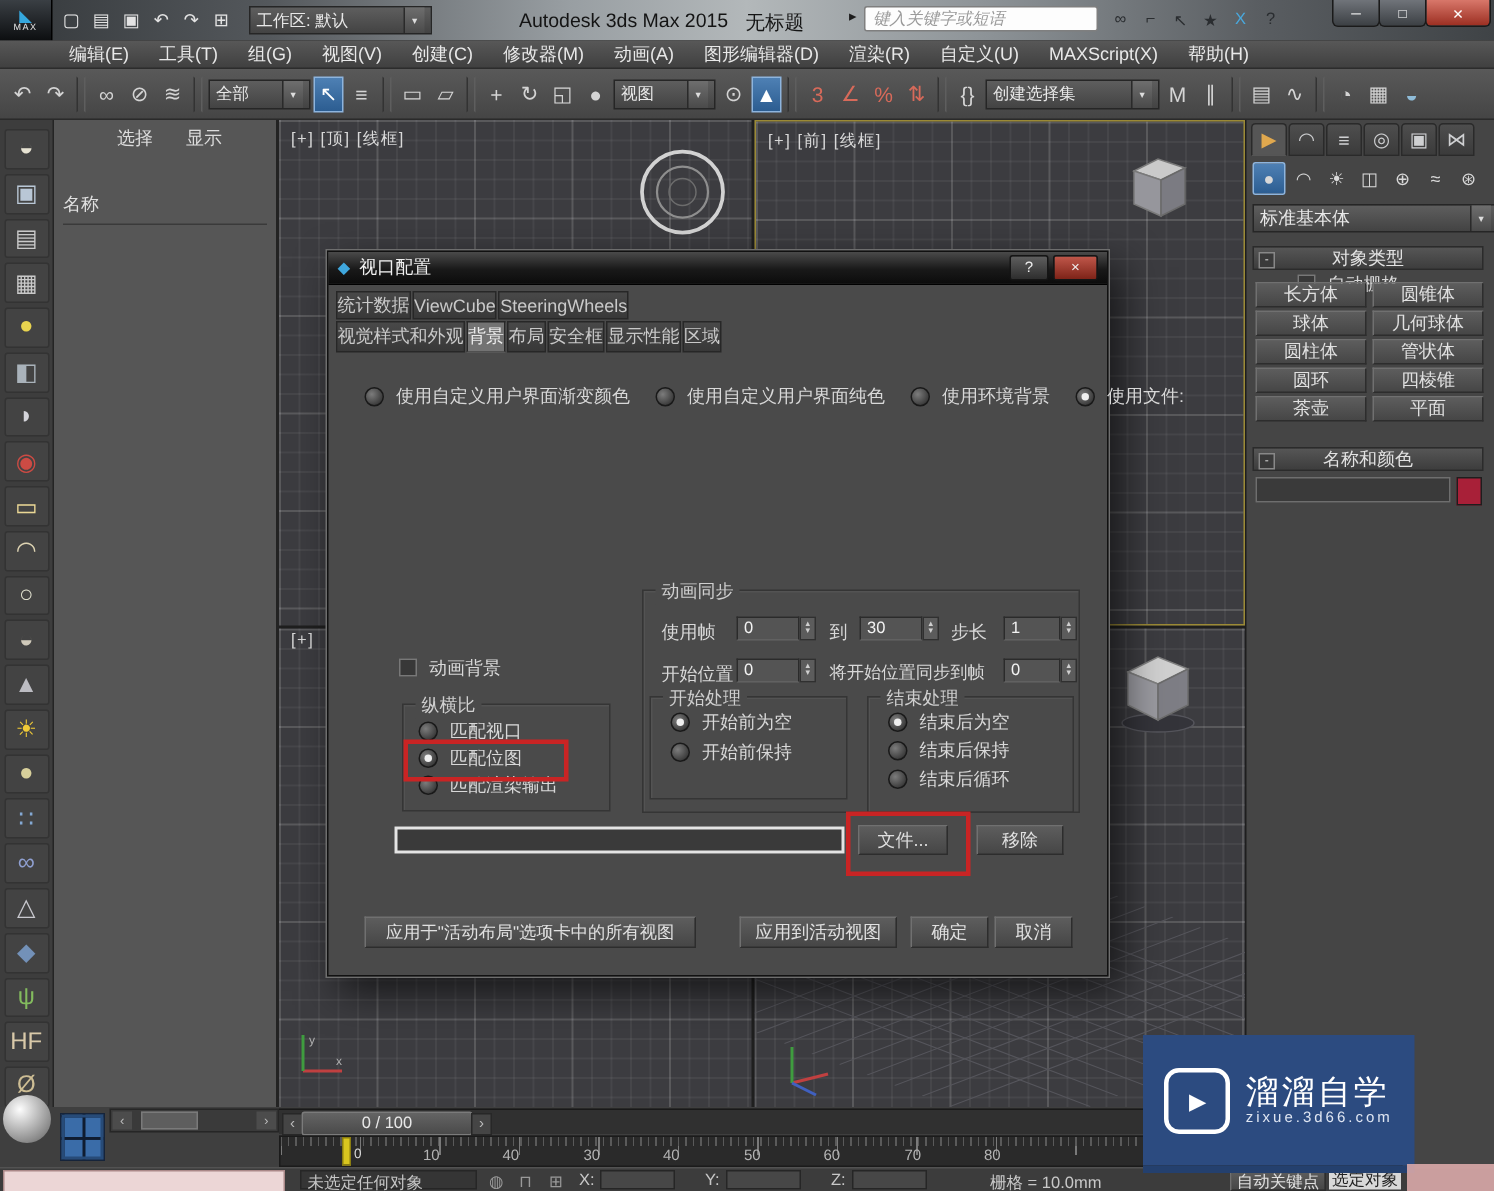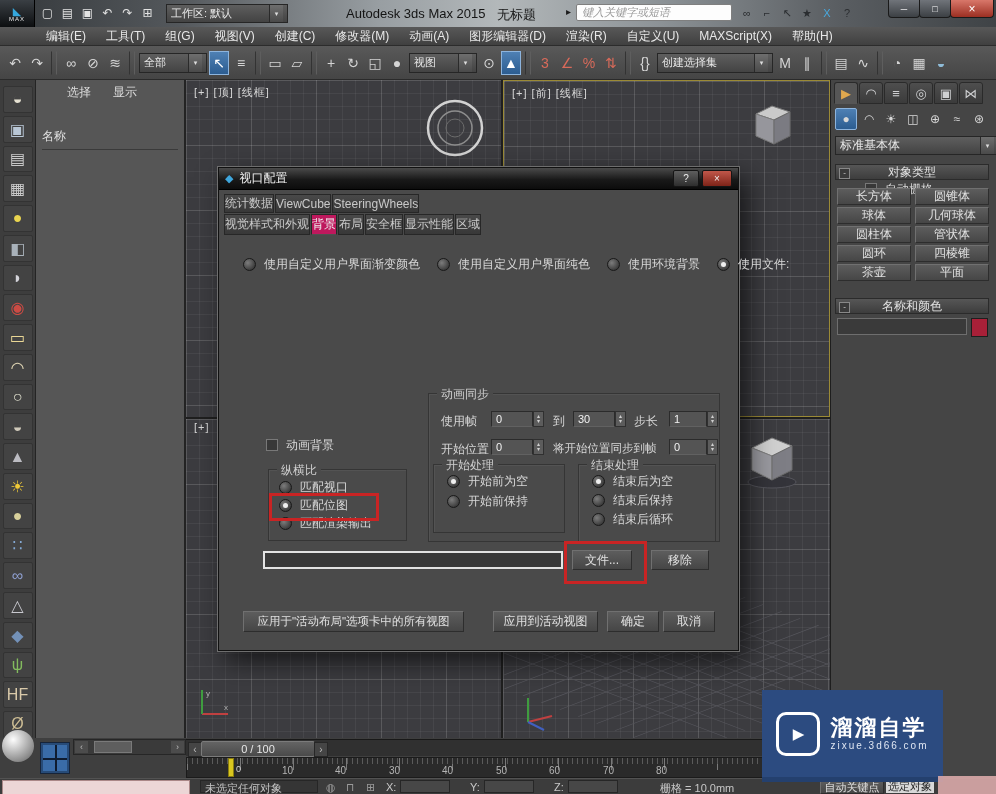--- a/index.html
+++ b/index.html
@@ -38,21 +38,21 @@
     font-size:14px;border:1px solid transparent;box-sizing:border-box;}
   .ticon.active{background:linear-gradient(#4e80b4,#2c5d91);border:1px solid #8db4dd;color:#fff;}
   .ticon.sep{width:6px;height:24px;border-left:1px solid #333;border-right:1px solid #5e5e5e;margin:0 2px;color:transparent;}
   
   .lstrip{left:0;top:80px;width:36px;height:658px;background:#3d3d3d;border-right:1px solid #242424;
     display:flex;flex-direction:column;align-items:center;padding-top:6px;box-sizing:border-box;gap:3px;}
   .licon{width:28px;height:26px;display:flex;align-items:center;justify-content:center;font-size:16px;
     background:#434343;border:1px solid #333;border-radius:2px;}
   
   .explorer{left:36px;top:80px;width:150px;height:658px;background:#565656;border-right:2px solid #232323;box-sizing:border-box;}
-  .exmenu{position:absolute;left:0;top:4px;width:100%;display:flex;gap:22px;padding-left:31px;box-sizing:border-box;color:#dcdcdc;}
+  .exmenu{position:absolute;left:0;top:4px;width:100%;display:flex;gap:22px;padding-left:42px;box-sizing:border-box;color:#dcdcdc;}
   .exheader{position:absolute;left:6px;top:48px;width:136px;border-bottom:1px solid #3a3a3a;padding-bottom:4px;color:#e0e0e0;}
   
   .vpwrap{left:186px;top:80px;width:644px;height:658px;background:#1f1f1f;}
   .vp{position:absolute;background-color:#3c3c40;
       background-image:
         linear-gradient(rgba(255,255,255,.10) 1px,transparent 1px),
         linear-gradient(90deg,rgba(255,255,255,.10) 1px,transparent 1px),
         linear-gradient(rgba(255,255,255,.05) 1px,transparent 1px),
         linear-gradient(90deg,rgba(255,255,255,.05) 1px,transparent 1px);
       background-size:65px 65px,65px 65px,13px 13px,13px 13px;}
@@ -61,21 +61,21 @@
   .dialog{left:218px;top:167px;width:519px;height:482px;background:#4a4a4a;border:1px solid #111;
     box-shadow:0 0 0 1px #6e6e6e,8px 10px 26px rgba(0,0,0,.65);z-index:10;}
   .dtitle{position:absolute;left:0;top:0;width:100%;height:22px;
     background:linear-gradient(#4a4a4a,#191919 55%,#0c0c0c);border-bottom:1px solid #000;
     display:flex;align-items:center;padding:0 6px;box-sizing:border-box;color:#f0f0f0;}
   .dwbtn{width:24px;height:15px;border:1px solid #151515;border-radius:2px;display:flex;align-items:center;
     justify-content:center;font-size:10px;color:#eee;background:linear-gradient(#5e5e5e,#2e2e2e);}
   .dwbtn.close{background:linear-gradient(#c0574a,#7e2318);width:28px;}
   .dtab{background:linear-gradient(#494949,#383838);border:1px solid #272727;color:#c9c9c9;
     display:flex;align-items:center;justify-content:center;font-size:12px;box-sizing:border-box;}
-  .dtab.active{background:#be185d;color:#ececec;border-bottom-color:#505050;}
+  .dtab.active{background:#737373;color:#ececec;border-bottom-color:#505050;}
   .groupbox{position:absolute;border:1px solid #353535;box-shadow:inset 1px 1px 0 rgba(255,255,255,.05);}
   .grouplabel{position:absolute;top:-8px;left:8px;background:#4a4a4a;padding:0 4px;color:#cfcfcf;font-size:12px;}
   .rrow{display:flex;align-items:center;gap:8px;height:14px;}
   .radio{width:11px;height:11px;border-radius:50%;flex:0 0 11px;
     background:radial-gradient(circle at 35% 35%,#7c7c7c,#242424);border:1px solid #191919;position:relative;}
   .rrow.active .radio::after{content:"";position:absolute;inset:3px;border-radius:50%;background:#efefef;}
   .rlabel{color:#d8d8d8;font-size:12px;white-space:nowrap;}
   .checkbox{width:12px;height:12px;background:#383838;border:1px solid #787878;box-sizing:border-box;}
   .field{background:#545454;border:1px solid #2b2b2b;border-bottom-color:#616161;color:#f2f2f2;
     font-size:11px;display:flex;align-items:center;padding:0 4px;box-sizing:border-box;}
@@ -110,21 +110,21 @@
   .rnum{position:absolute;top:7px;color:#b4b4b4;font-size:10px;}
   .marker{position:absolute;left:41px;top:0;width:6px;height:19px;background:#d9c61f;border:1px solid #8a7d10;box-sizing:border-box;}
   .statusbar{left:0;top:778px;width:996px;height:16px;background:#3c3c3c;border-top:1px solid #525252;box-sizing:border-box;}
   .sfield{position:absolute;top:1px;height:13px;background:#474747;border:1px solid #262626;box-sizing:border-box;}
   .slabel{position:absolute;top:2px;color:#c8c8c8;font-size:11px;white-space:nowrap;}
   
   .wmark{left:762px;top:690px;width:181px;height:87px;background:#2c4b80;z-index:20;display:flex;align-items:center;
     justify-content:center;gap:10px;}
   .wlogo{width:38px;height:38px;border:3px solid #fff;border-radius:10px;display:flex;align-items:center;justify-content:center;
     color:#fff;font-size:15px;}
-  .wtitle{color:#fff;font-size:22px;font-weight:bold;letter-spacing:2px;line-height:24px;}
+  .wtitle{color:#fff;font-size:22px;font-weight:normal;letter-spacing:2px;line-height:24px;}
   .wurl{color:#dfe6f2;font-size:10px;letter-spacing:2px;}
   svg{display:block;}
 </style>
 </head>
 <body>
 
 <div id="root">
 
   <div class="abs titlebar">
     <div class="abs maxlogo">

